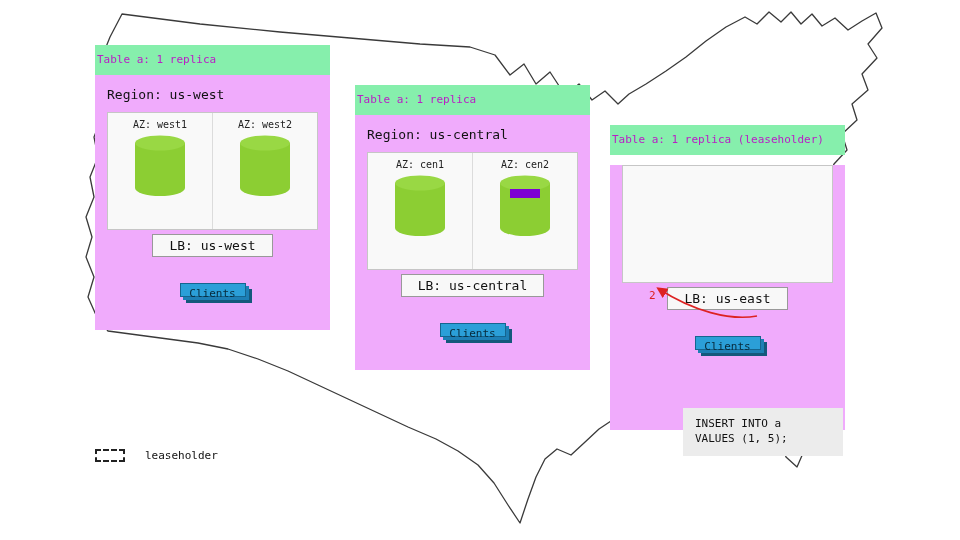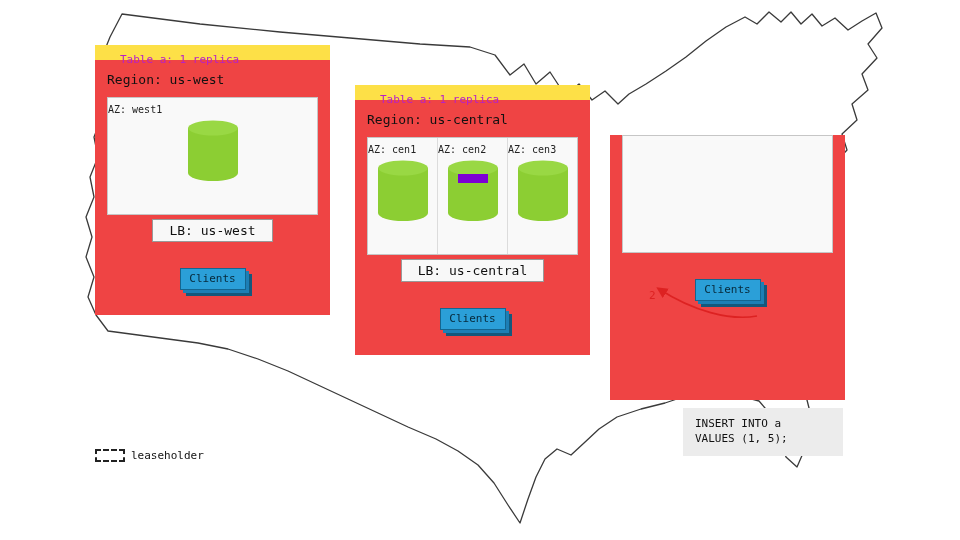--- a/index.html
+++ b/index.html
@@ -6,66 +6,66 @@
   html,body { margin:0; padding:0; }
   body {
     width:960px; height:540px; position:relative; overflow:hidden;
     background:#ffffff;
     font-family:"DejaVu Sans Mono", monospace;
   }
   .map-svg { position:absolute; left:0; top:0; z-index:0; }
 
   .panel { position:absolute; width:235px; z-index:2; }
   .panel-header {
-    height:15px; line-height:30px; padding-left:25px;
-    background:#fde047; color:#b820c6; font-size:11px; white-space:nowrap;
+    height:30px; line-height:30px; padding-left:2px;
+    background:#86efac; color:#b820c6; font-size:11px; white-space:nowrap;
   }
-  .panel-body { background:#ef4444; height:calc(100% - 30px); }
+  .panel-body { background:#f0abfc; height:calc(100% - 30px); }
   .region-title { font-size:13px; color:#111; padding:12px 0 0 12px; }
 
   .az-box {
     width:211px; margin:10px auto 0; display:flex;
     background:#f9f9f9; border:1px solid #c6c6c6; height:118px;
   }
-  .az-col { flex:1; border-right:1px solid #dcdcdc; }
+  .az-col { flex:1; text-align:center; border-right:1px solid #dcdcdc; }
   .az-col:last-child { border-right:none; }
   .az-label { font-size:10px; color:#222; padding:6px 0 3px; white-space:nowrap; }
   .cyl { position:relative; width:52px; height:62px; margin:2px auto 0; }
   .replica {
     position:absolute; left:11px; top:14px; width:30px; height:9px;
     background:#7d00d4; z-index:3;
   }
   .replica.leaseholder { border:2px dashed #111; width:34px; height:13px; left:9px; top:12px; }
 
   .lb-box {
     width:fit-content; margin:4px auto 0; padding:3px 16px;
     background:#f8f8f8; border:1px solid #999; font-size:13px; color:#111;
   }
   .clients-btn {
-    width:66px; height:22px; line-height:20px; text-align:center;
+    width:66px; height:14px; line-height:20px; text-align:center;
     margin:26px auto 0; background:#2b9fd8; border:1px solid #15658f;
     color:#07293a; font-size:11px; cursor:pointer;
     box-shadow:3px 3px 0 #1d7fb5, 6px 6px 0 #14587c;
   }
 
   .sql-box {
     position:absolute; left:683px; top:408px; width:160px; height:48px;
     background:#ececec; font-size:11px; color:#111; padding:8px 0 0 12px;
     z-index:4; line-height:15px;
   }
 
   .arrow-svg { position:absolute; left:645px; top:278px; z-index:5; }
   .step-label {
     position:absolute; left:649px; top:289px; color:#dd2222;
     font-size:11px; z-index:6;
   }
 
   .legend { position:absolute; left:95px; top:449px; display:flex; align-items:center; z-index:2; }
   .legend-swatch { width:30px; height:13px; border:2px dashed #222; background:#fff; }
-  .legend-label { margin-left:6px; font-size:11px; color:#111; }
+  .legend-label { margin-left:20px; font-size:11px; color:#111; }
 </style>
 </head>
 <body>
 
 <svg class="map-svg" width="960" height="540" viewBox="0 0 960 540">
   <path d="M 122,14 L 200,24 L 280,32 L 350,38 L 420,44 L 470,47
            L 495,55 L 510,75 L 524,64 L 536,84 L 550,72 L 565,95 L 579,84 L 592,100 L 605,91 L 618,104 L 629,94
            L 646,84 L 666,71 L 686,57 L 706,41 L 726,27 L 745,17 L 757,24 L 769,12 L 781,22 L 791,12 L 801,24 L 812,14 L 822,26 L 835,18 L 848,30 L 862,21 L 876,13
            L 882,28 L 868,44 L 877,58 L 862,74 L 868,90 L 852,104 L 857,120 L 842,134 L 847,150 L 834,164
            L 825,185 L 815,210 L 805,240 L 795,270 L 788,298
@@ -76,20 +76,30 @@
            L 96,315 L 88,297 L 94,277 L 86,257 L 92,237 L 86,217 L 94,197 L 90,177 L 98,157 L 94,137 L 102,117 L 98,97 L 106,77 L 102,57 L 110,37 Z" fill="#ffffff" stroke="#3a3a3a" stroke-width="1.3" stroke-linejoin="round"></path>
 </svg>
 
 <div class="panel" style="left:95px; top:45px; height:285px">
   <div class="panel-header">Table a: 1 replica</div>
   <div class="panel-body">
     <div class="region-title">Region: us-west</div>
     <div class="az-box">
       <div class="az-col">
         <div class="az-label">AZ: west1</div>
+        <div class="cyl">
+          <svg width="52" height="62" viewBox="0 0 52 62">
+            <path d="M1,8 L1,53 A25,8 0 0 0 51,53 L51,8 Z" fill="#8cce33"></path>
+            <ellipse cx="26" cy="8" rx="25" ry="7.5" fill="#99d844"></ellipse>
+          </svg>
+          
+        </div>
+      </div>
+      <div class="az-col">
+        <div class="az-label">AZ: west2</div>
         <div class="cyl">
           <svg width="52" height="62" viewBox="0 0 52 62">
             <path d="M1,8 L1,53 A25,8 0 0 0 51,53 L51,8 Z" fill="#8cce33"></path>
             <ellipse cx="26" cy="8" rx="25" ry="7.5" fill="#99d844"></ellipse>
           </svg>
           
         </div>
       </div>
     </div>
     <div class="lb-box">LB: us-west</div>
@@ -115,40 +125,32 @@
       <div class="az-col">
         <div class="az-label">AZ: cen2</div>
         <div class="cyl">
           <svg width="52" height="62" viewBox="0 0 52 62">
             <path d="M1,8 L1,53 A25,8 0 0 0 51,53 L51,8 Z" fill="#8cce33"></path>
             <ellipse cx="26" cy="8" rx="25" ry="7.5" fill="#99d844"></ellipse>
           </svg>
           <div class="replica"></div>
         </div>
       </div>
-      <div class="az-col">
-        <div class="az-label">AZ: cen3</div>
-        <div class="cyl">
-          <svg width="52" height="62" viewBox="0 0 52 62">
-            <path d="M1,8 L1,53 A25,8 0 0 0 51,53 L51,8 Z" fill="#8cce33"></path>
-            <ellipse cx="26" cy="8" rx="25" ry="7.5" fill="#99d844"></ellipse>
-          </svg>
-          
-        </div>
-      </div>
     </div>
     <div class="lb-box">LB: us-central</div>
     <div class="clients-btn">Clients</div>
   </div>
 </div>
 
 <div class="panel" style="left:610px; top:125px; height:295px">
+  <div class="panel-header">Table a: 1 replica (leaseholder)</div>
   <div class="panel-body">
     <div class="az-box">
     </div>
+    <div class="lb-box">LB: us-east</div>
     <div class="clients-btn">Clients</div>
   </div>
 </div>
 
 <svg class="arrow-svg" width="125" height="48" viewBox="0 0 125 48">
   <defs>
     <marker id="arrowhead" markerWidth="7" markerHeight="7" refX="5" refY="3.5" orient="auto">
       <path d="M0,0 L7,3.5 L0,7 Z" fill="#dd2222"></path>
     </marker>
   </defs>

